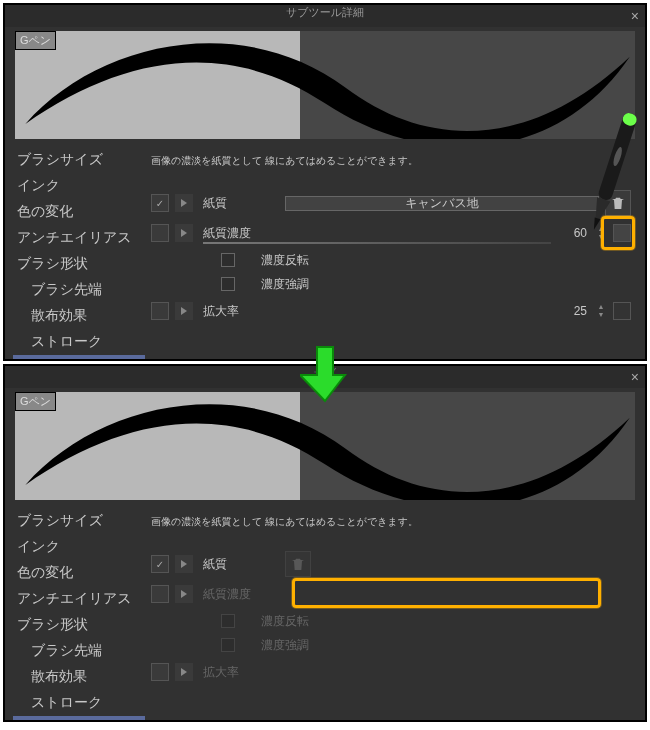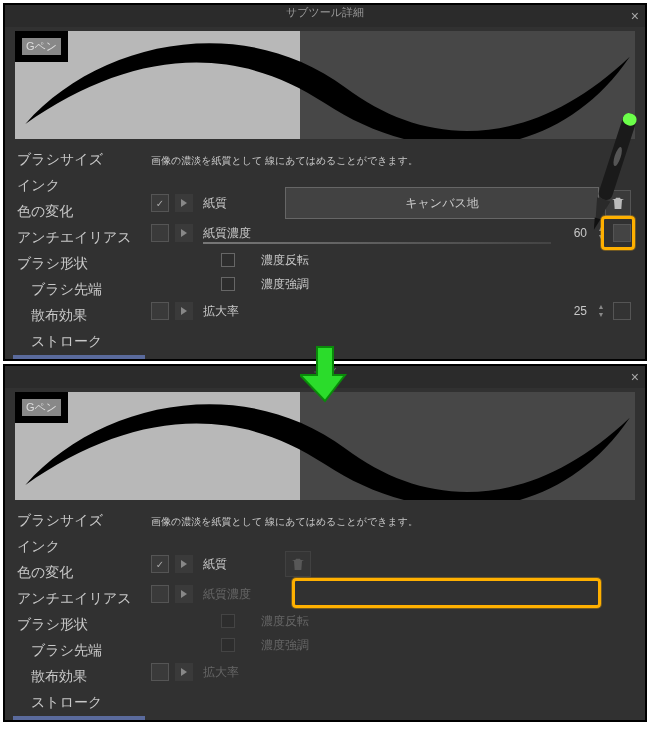--- a/index.html
+++ b/index.html
@@ -1,37 +1,37 @@
 <!DOCTYPE html>
 <html><head>
 <meta charset="utf-8">
 <style>
   * { box-sizing: border-box; margin: 0; padding: 0; }
   body { background: #fff; font-family: "Meiryo", "Hiragino Sans", sans-serif; width: 650px; }
   .frame { border: 2px solid #000; margin: 3px; background: #313131; position: relative; overflow: hidden; }
   .titlebar { height: 22px; background: #2b2b2b; color: #999; font-size: 11px; display: flex; align-items: flex-start; justify-content: center; position: relative; }
   .titlebar .close { position: absolute; right: 6px; top: 3px; color: #aaa; font-size: 14px; cursor: pointer; }
   .preview-row { display: flex; padding: 4px 10px 4px 10px; }
-  .badge { position: absolute; background: #888; color: #ddd; font-size: 11px; padding: 1px 4px; border: 7px solid #000000; }
+  .badge { position: absolute; background: #888; color: #ddd; font-size: 11px; padding: 1px 4px; border: 1px solid #000000; }
   .stroke-preview { flex: 1; background: #b8b8b8; height: 108px; position: relative; overflow: hidden; }
   .stroke-preview .right-dim { position: absolute; right: 0; top: 0; bottom: 0; width: 54%; background: #474747; }
   .stroke-preview svg { position: absolute; inset: 0; }
   .body-row { display: flex; }
   .sidebar { width: 140px; padding: 4px 0 4px 8px; }
   .side-item { color: #c8c8c8; font-size: 14px; padding: 4px 4px; cursor: pointer; }
   .side-sub { padding-left: 18px; }
   .side-item.active { background: #5a6a9c; color: #fff; }
   .main { flex: 1; padding: 10px 14px 4px 6px; }
   .desc { color: #c8c8c8; font-size: 10px; margin-bottom: 20px; line-height: 1.5; }
   .prop-row { display: flex; align-items: center; height: 30px; gap: 6px; font-size: 12px; color: #c8c8c8; position: relative; }
   .tick { width: 18px; height: 18px; border: 1px solid #555; background: #3a3a3a; display: flex; align-items: center; justify-content: center; color: #aaa; font-size: 10px; }
   .play { width: 18px; height: 18px; background: #3a3a3a; display: flex; align-items: center; justify-content: center; }
   .play::before { content: ""; border-left: 6px solid #888; border-top: 4px solid transparent; border-bottom: 4px solid transparent; }
   .label-col { width: 80px; padding-left: 4px; }
-  .dropdown { flex: 1; height: 32px; border: 1px solid #666; background: #424242; display: flex; align-items: center; justify-content: center; color: #ccc; font-size: 12px; cursor: pointer; }
+  .dropdown { flex: 1; height: 15px; border: 1px solid #666; background: #424242; display: flex; align-items: center; justify-content: center; color: #ccc; font-size: 12px; cursor: pointer; }
   .trash { width: 26px; height: 26px; border: 1px solid #555; background: #3a3a3a; display: flex; align-items: center; justify-content: center; cursor: pointer; }
   .trash svg { width: 16px; height: 16px; }
   .slider-track { position: absolute; left: 52px; right: 80px; bottom: 4px; height: 2px; background: linear-gradient(to right, #777, #444); }
   .value { width: 40px; text-align: right; padding-right: 2px; }
   .spinner { width: 12px; display: flex; flex-direction: column; }
   .spinner div { height: 8px; font-size: 7px; color: #888; line-height: 7px; text-align: center; }
   .link-toggle { width: 18px; height: 18px; border: 1px solid #555; }
   .link-toggle.off { background: #333; }
   .link-toggle.on { background: #444; }
   .checkbox-row { display: flex; align-items: center; gap: 26px; padding-left: 70px; height: 24px; font-size: 12px; color: #c8c8c8; }

